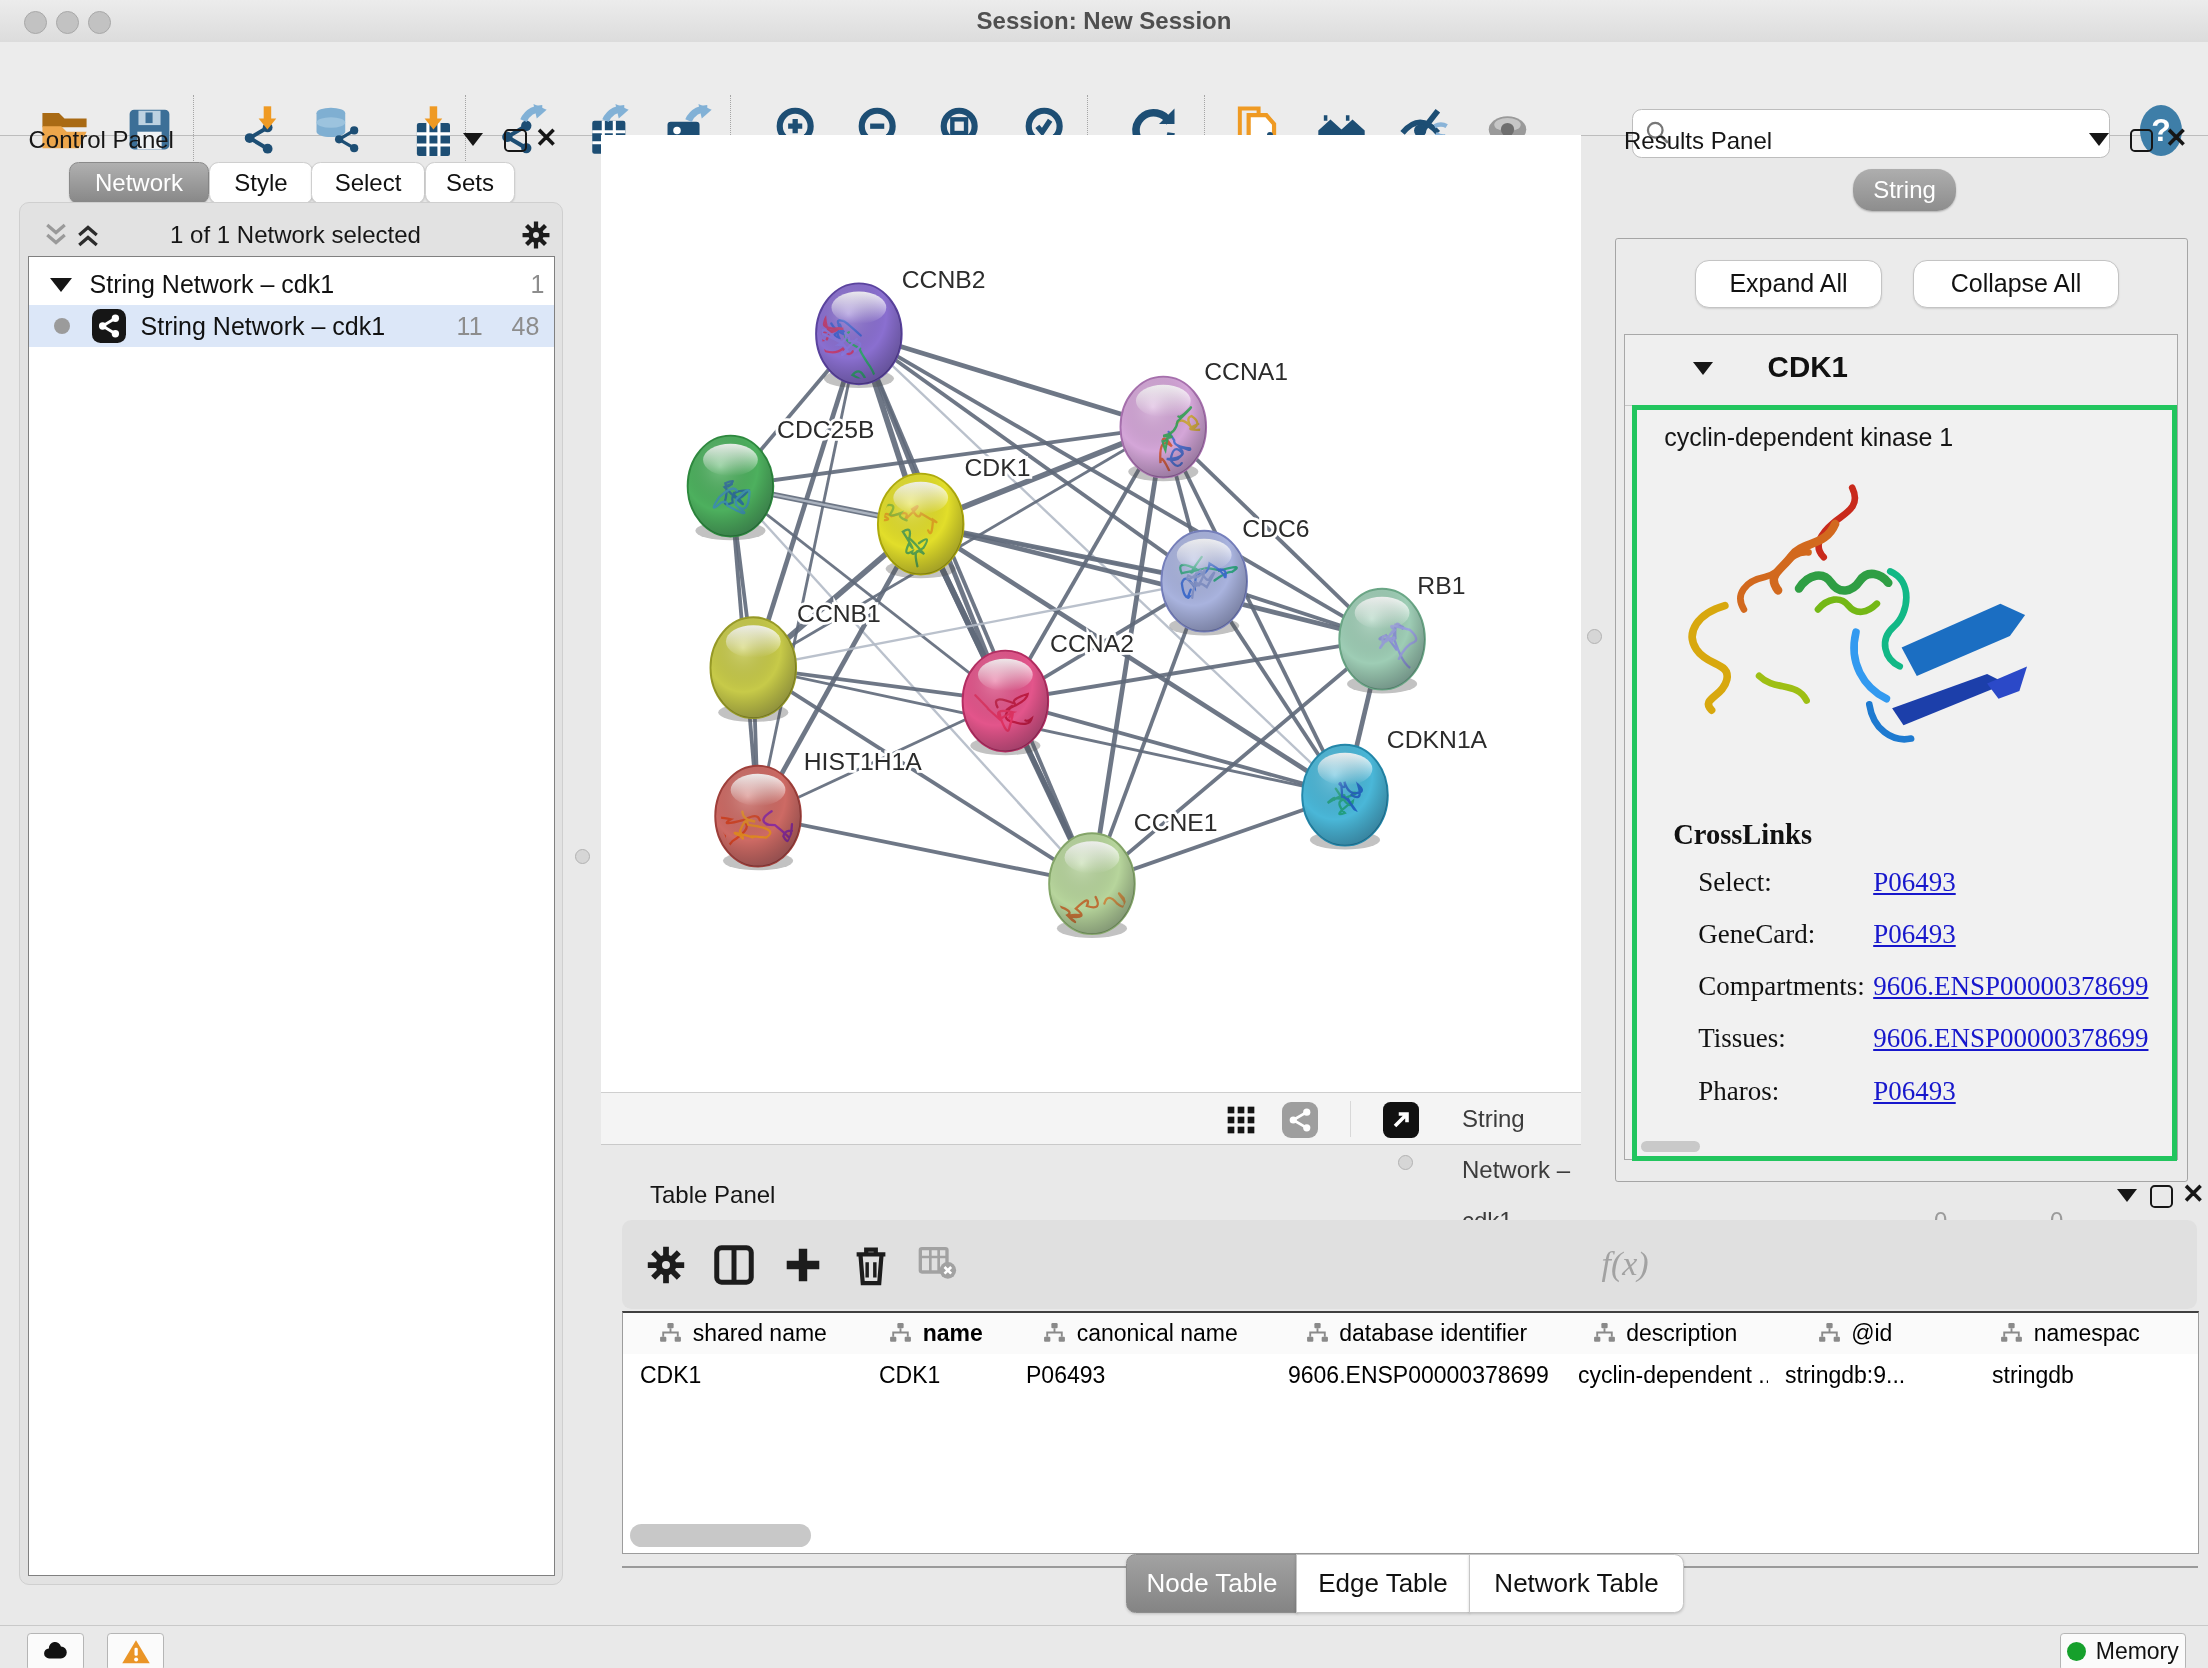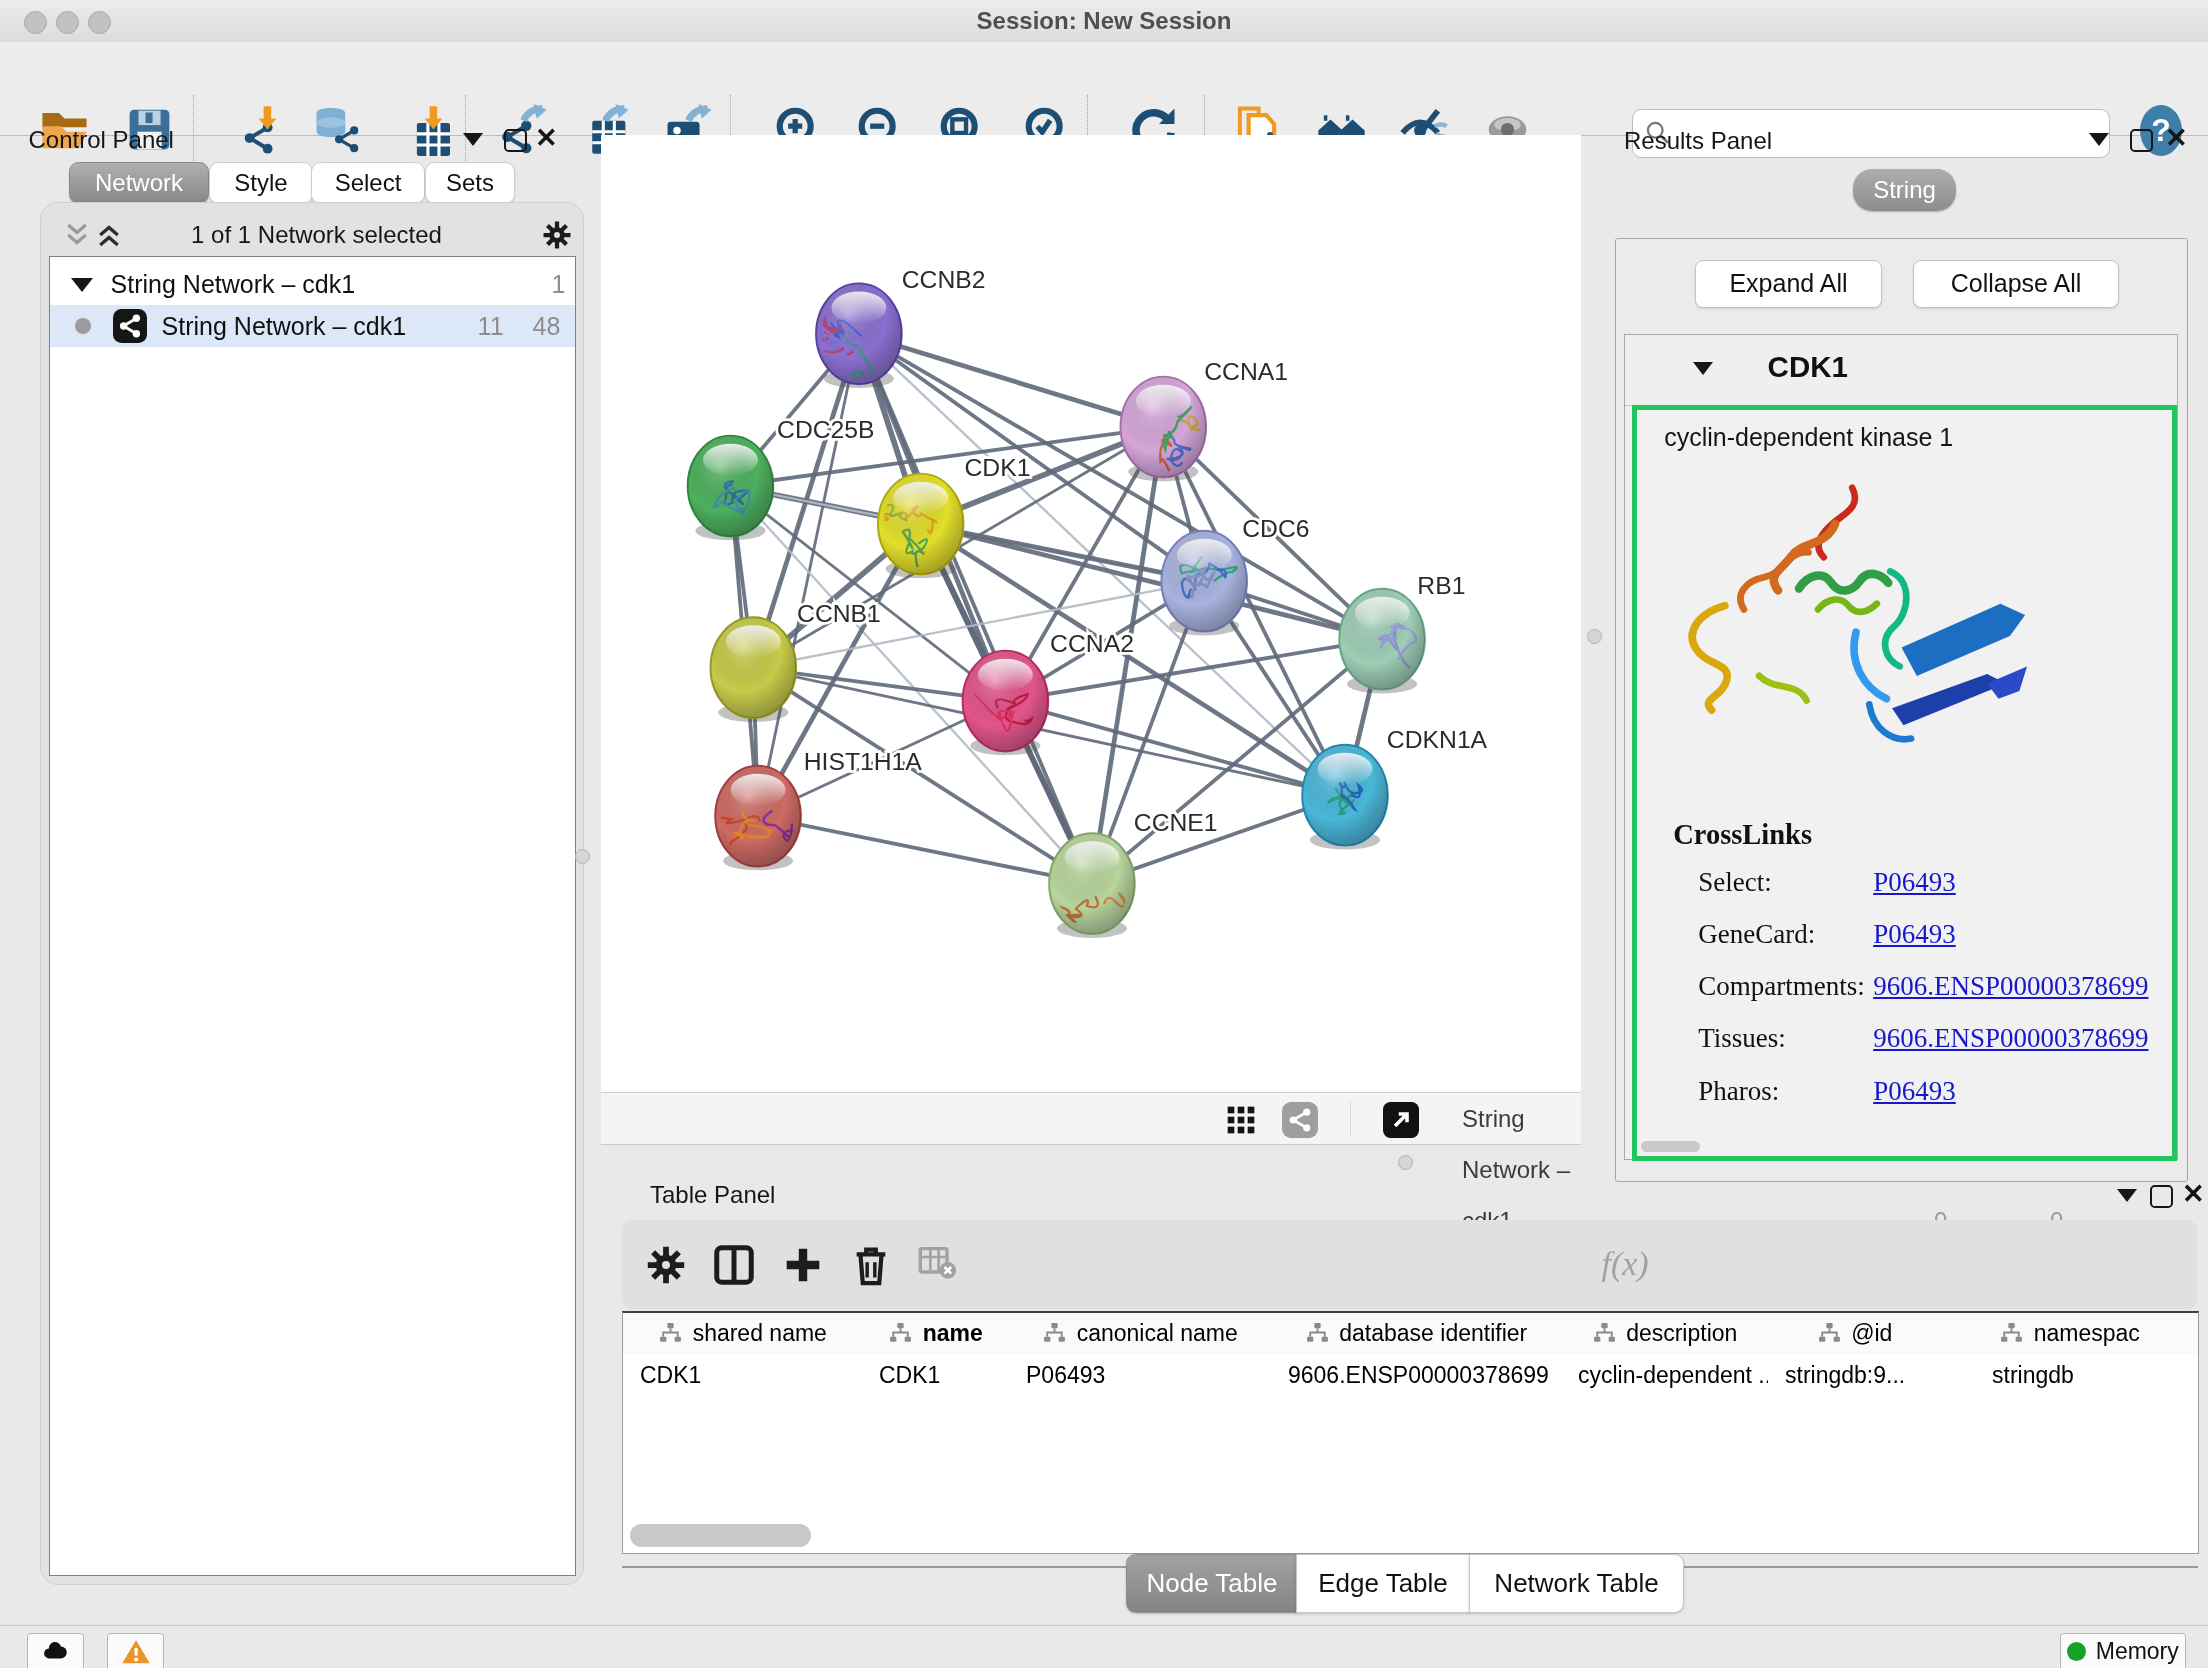--- a/index.html
+++ b/index.html
@@ -27,39 +27,39 @@
             color:#fff;font-size:32px;font-weight:bold;text-align:center;line-height:51px;cursor:pointer;}
   
   .panel-title{font-size:24px;color:#161616;}
   .win-mini{position:absolute;width:19px;height:19px;border:2.9px solid #161616;border-radius:4.8px;cursor:pointer;}
   .win-close{position:absolute;font-size:27px;font-weight:bold;color:#161616;cursor:pointer;line-height:19px;}
   .caret{position:absolute;width:0;height:0;border-left:10.5px solid transparent;border-right:10.5px solid transparent;
          border-top:13.3px solid #161616;cursor:pointer;}
   .tab{position:absolute;top:162px;height:40px;line-height:40px;text-align:center;font-size:24px;
        background:#fff;border:1px solid #cfcfcf;border-radius:9.5px;box-shadow:0 1px 1.9px rgba(0,0,0,.15);cursor:pointer;}
   .tab.sel{background:linear-gradient(#b0b0b0,#878787);color:#fff;border-color:#8a8a8a;}
-  #cp-box{left:19px;top:202px;width:542px;height:1381px;background:#e2e2e2;border:1px solid #cfcfcf;border-radius:18px;margin-left:21px;}
+  #cp-box{left:19px;top:202px;width:542px;height:1381px;background:#e2e2e2;border:1px solid #cfcfcf;border-radius:10px;}
   #cp-strip{position:absolute;left:0;top:9.5px;width:100%;height:44px;}
   #cp-status{position:absolute;left:114px;top:0;width:323px;text-align:center;font-size:24px;line-height:44px;color:#161616;}
   #cp-list{position:absolute;left:7.6px;top:53px;width:525px;height:1318px;background:#fff;border:1.9px solid #808080;}
   .tree-row{position:absolute;left:0;width:100%;height:42px;line-height:42px;font-size:25px;}
   .tree-row .badge-num{position:absolute;color:#8d8d8d;}
   #tree-row-net{background:#dce7f8;}
   
   #net-canvas{left:601px;top:135px;width:980px;height:957px;background:#fff;}
   #net-toolbar{left:601px;top:1092px;width:980px;height:51px;background:#f4f4f4;
                border-top:1px solid #cfcfcf;border-bottom:1px solid #c9c9c9;}
   .nt-sep{position:absolute;top:7.6px;height:36px;border-left:1px solid #d8d8d8;}
   .nt-gray{color:#9b9b9b;font-size:24px;}
   .split-dot{position:absolute;width:13.3px;height:13.3px;border-radius:50%;background:#d6d6d6;border:1px solid #b2b2b2;cursor:pointer;}
   
   #rp-tab{left:1853px;top:169px;width:103px;height:42px;line-height:42px;text-align:center;color:#fff;
           font-size:24px;background:linear-gradient(#aeaeae,#8d8d8d);border-radius:19px;box-shadow:0 1px 1.9px rgba(0,0,0,.25);}
   #rp-outer{left:1615px;top:238px;width:571px;height:942px;background:#ebebeb;border:1.9px solid #a5a5a5;border-radius:2.9px;}
-  .rp-btn{position:absolute;top:21px;height:46px;background:#fff;border:1.9px solid #c4c4c4;border-radius:8px;
+  .rp-btn{position:absolute;top:21px;height:46px;background:#fff;border:1.9px solid #c4c4c4;border-radius:14px;
           font-size:25px;text-align:center;line-height:44px;cursor:pointer;box-shadow:0 1px 1.9px rgba(0,0,0,.12);}
   #rp-inner{position:absolute;left:7.6px;top:95px;width:552px;height:824px;background:#efefef;border:1px solid #a8a8a8;}
   #rp-gene-band{position:absolute;left:0;top:0;width:100%;height:70px;border-bottom:1px solid #c6c6c6;}
   #rp-gene{position:absolute;left:143px;top:15px;font-size:29.5px;font-weight:bold;}
   #rp-content{position:absolute;left:7.6px;top:70px;width:535px;height:746px;background:#f1f1f1;border:5px solid #22c55e;}
   #rp-desc{position:absolute;left:27px;top:13.3px;font-size:25px;color:#161616;}
   #crosslinks{position:absolute;left:0;top:409px;width:100%;font-family:"Liberation Serif",serif;}
   #cl-title{position:absolute;left:36px;top:0;font-size:28.5px;font-weight:bold;}
   .cl-row{position:absolute;left:0;width:100%;height:51px;font-size:27px;}
   .cl-label{position:absolute;left:61px;}

